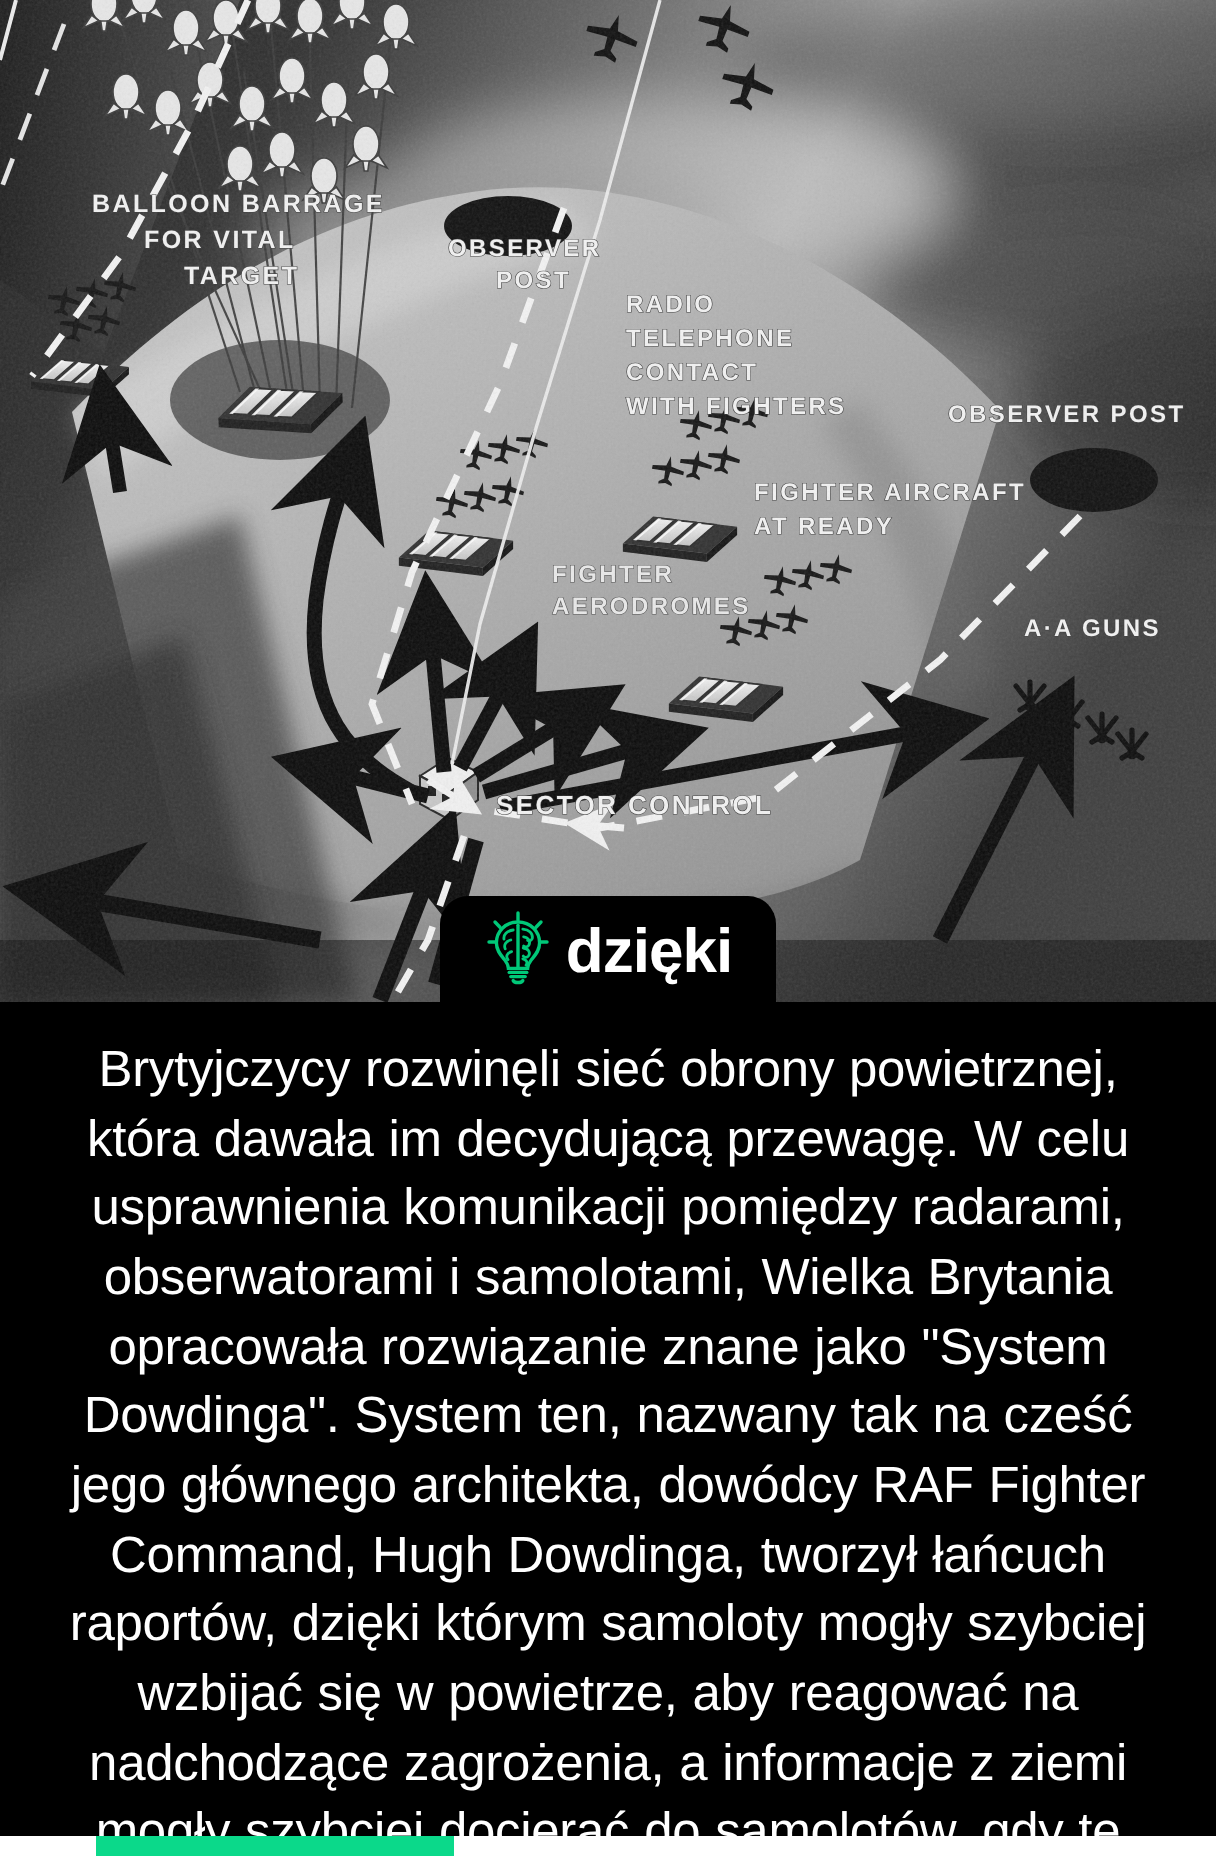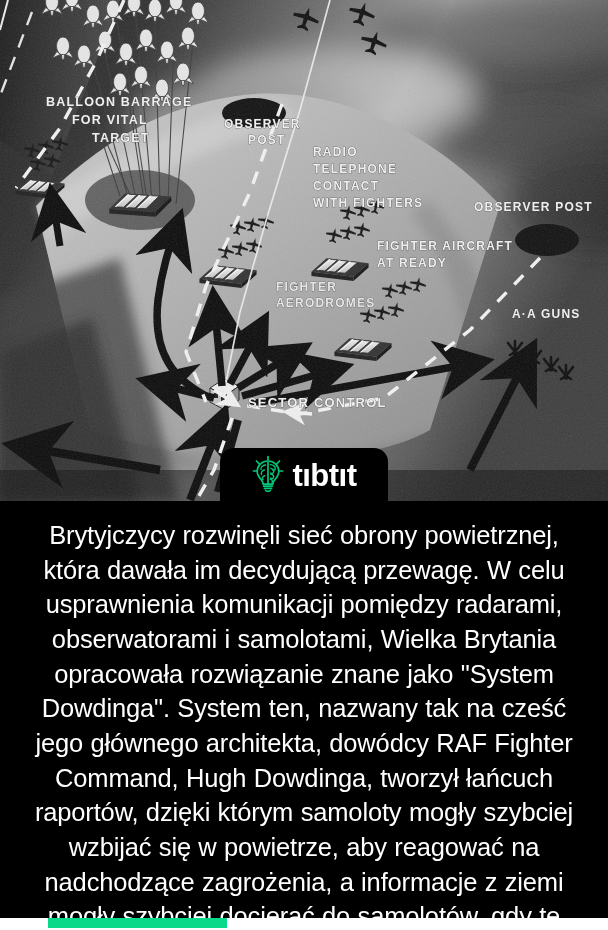--- a/index.html
+++ b/index.html
@@ -431,21 +431,21 @@
         <path d="M14.6,10 C11.4,10.4 9.6,12.4 10,14.6" stroke-width="1.4"></path>
         <path d="M13.4,15 C10.8,15.6 9.8,17.6 10.6,19.4" stroke-width="1.4"></path>
         <path d="M13.8,20.8 C11.4,21.4 10.8,23.4 12,24.8" stroke-width="1.4"></path>
 
         <path d="M19.4,9.6 C22.6,9.8 24.4,11.6 24.2,14 C24,15.2 22.8,15.6 21.8,15.2" stroke-width="1.4"></path>
         <path d="M19.8,13.4 C22.4,13.8 23.4,15.8 22.4,17.6 C21.8,18.6 20.4,18.6 19.8,18" stroke-width="1.4"></path>
         <path d="M19.6,19 C22.4,19.4 23.4,21.4 22.2,23 C21.4,24 20.2,23.8 19.6,23" stroke-width="1.4"></path>
         <path d="M19.4,24.4 C21.4,24.8 22,26.4 21,27.6" stroke-width="1.4"></path>
       </g>
     </svg>
-    <span class="logo-word">tıbtıt</span>
+    <span class="logo-word">dzięki</span>
   </div>
 
   <div class="caption-area">
     <p class="caption-text">Brytyjczycy rozwinęli sieć obrony powietrznej, która dawała im decydującą przewagę. W celu usprawnienia komunikacji pomiędzy radarami, obserwatorami i samolotami, Wielka Brytania opracowała rozwiązanie znane jako "System Dowdinga". System ten, nazwany tak na cześć jego głównego architekta, dowódcy RAF Fighter Command, Hugh Dowdinga, tworzył łańcuch raportów, dzięki którym samoloty mogły szybciej wzbijać się w powietrze, aby reagować na nadchodzące zagrożenia, a informacje z ziemi mogły szybciej docierać do samolotów, gdy te były już w powietrzu.</p>
   </div>
 
   <div class="progress-strip">
     <div class="progress-track">
       <div class="progress-fill" style="width: 35%; background: rgb(11, 217, 138);"></div>
     </div>

